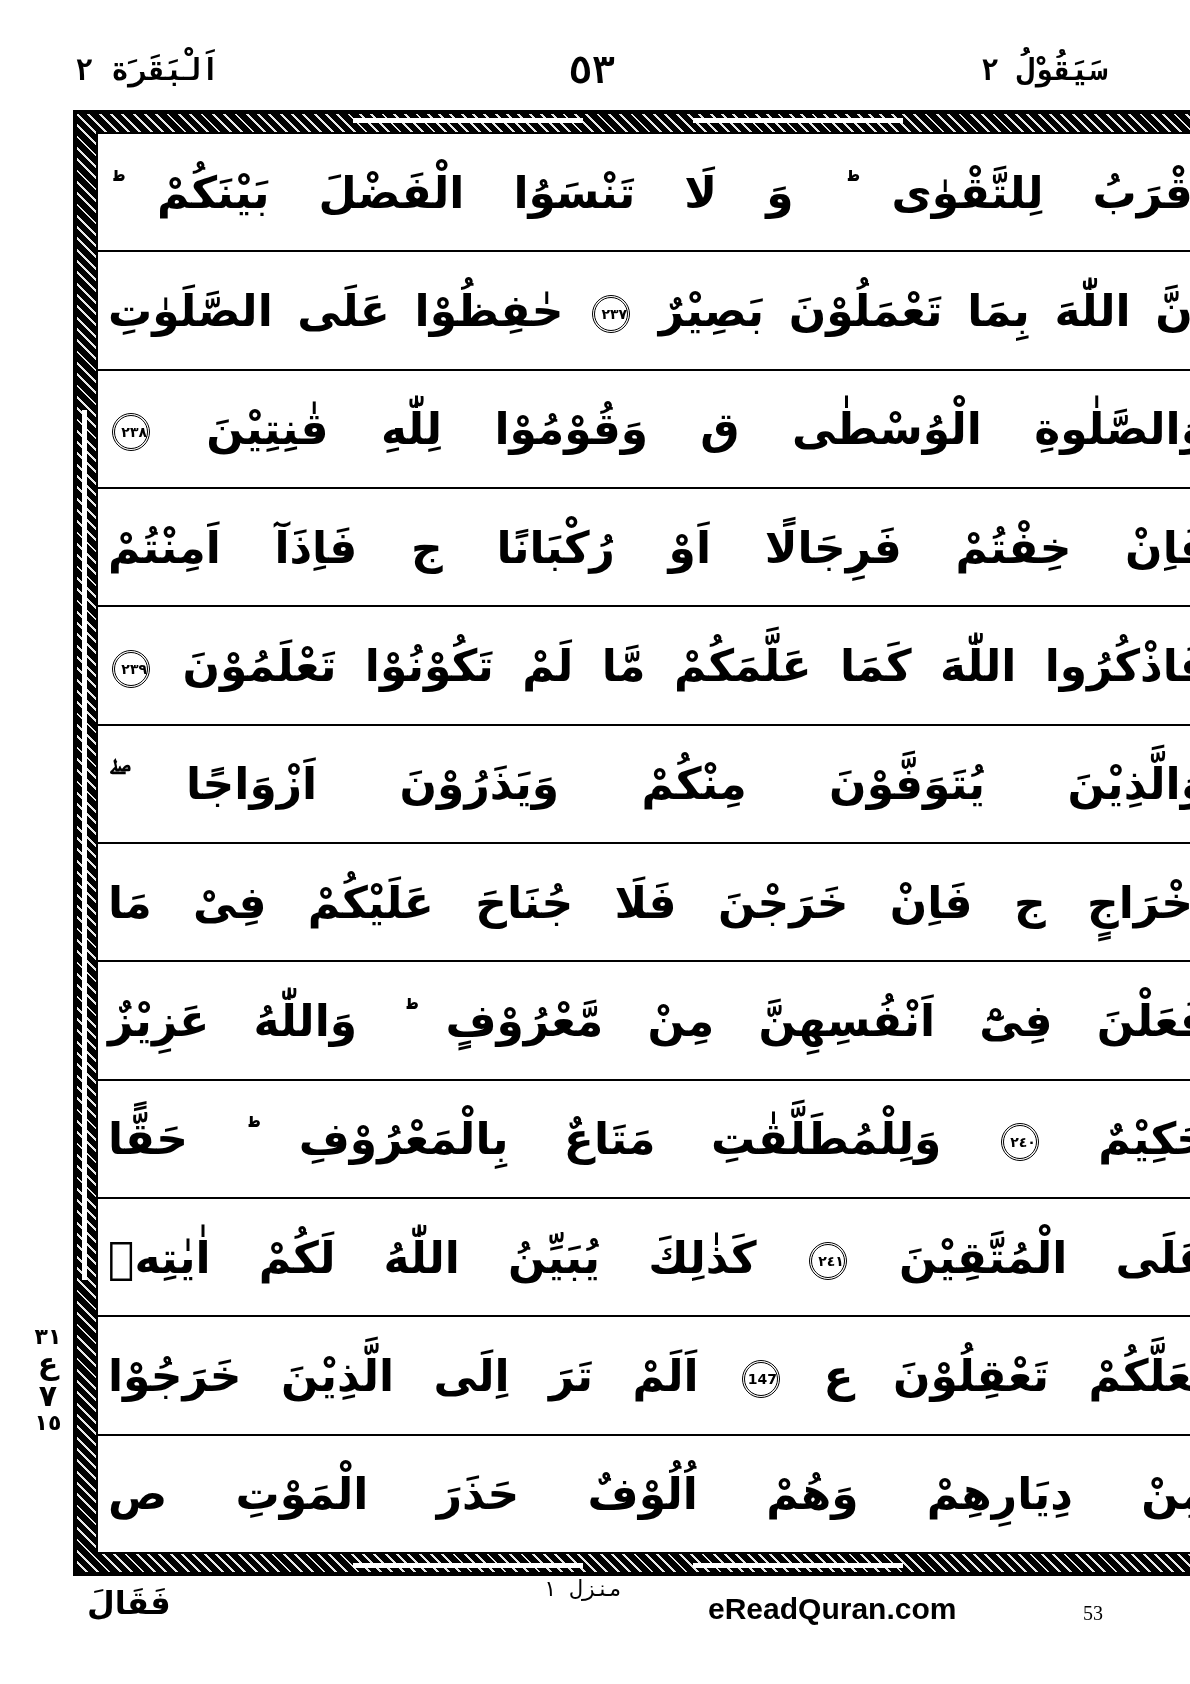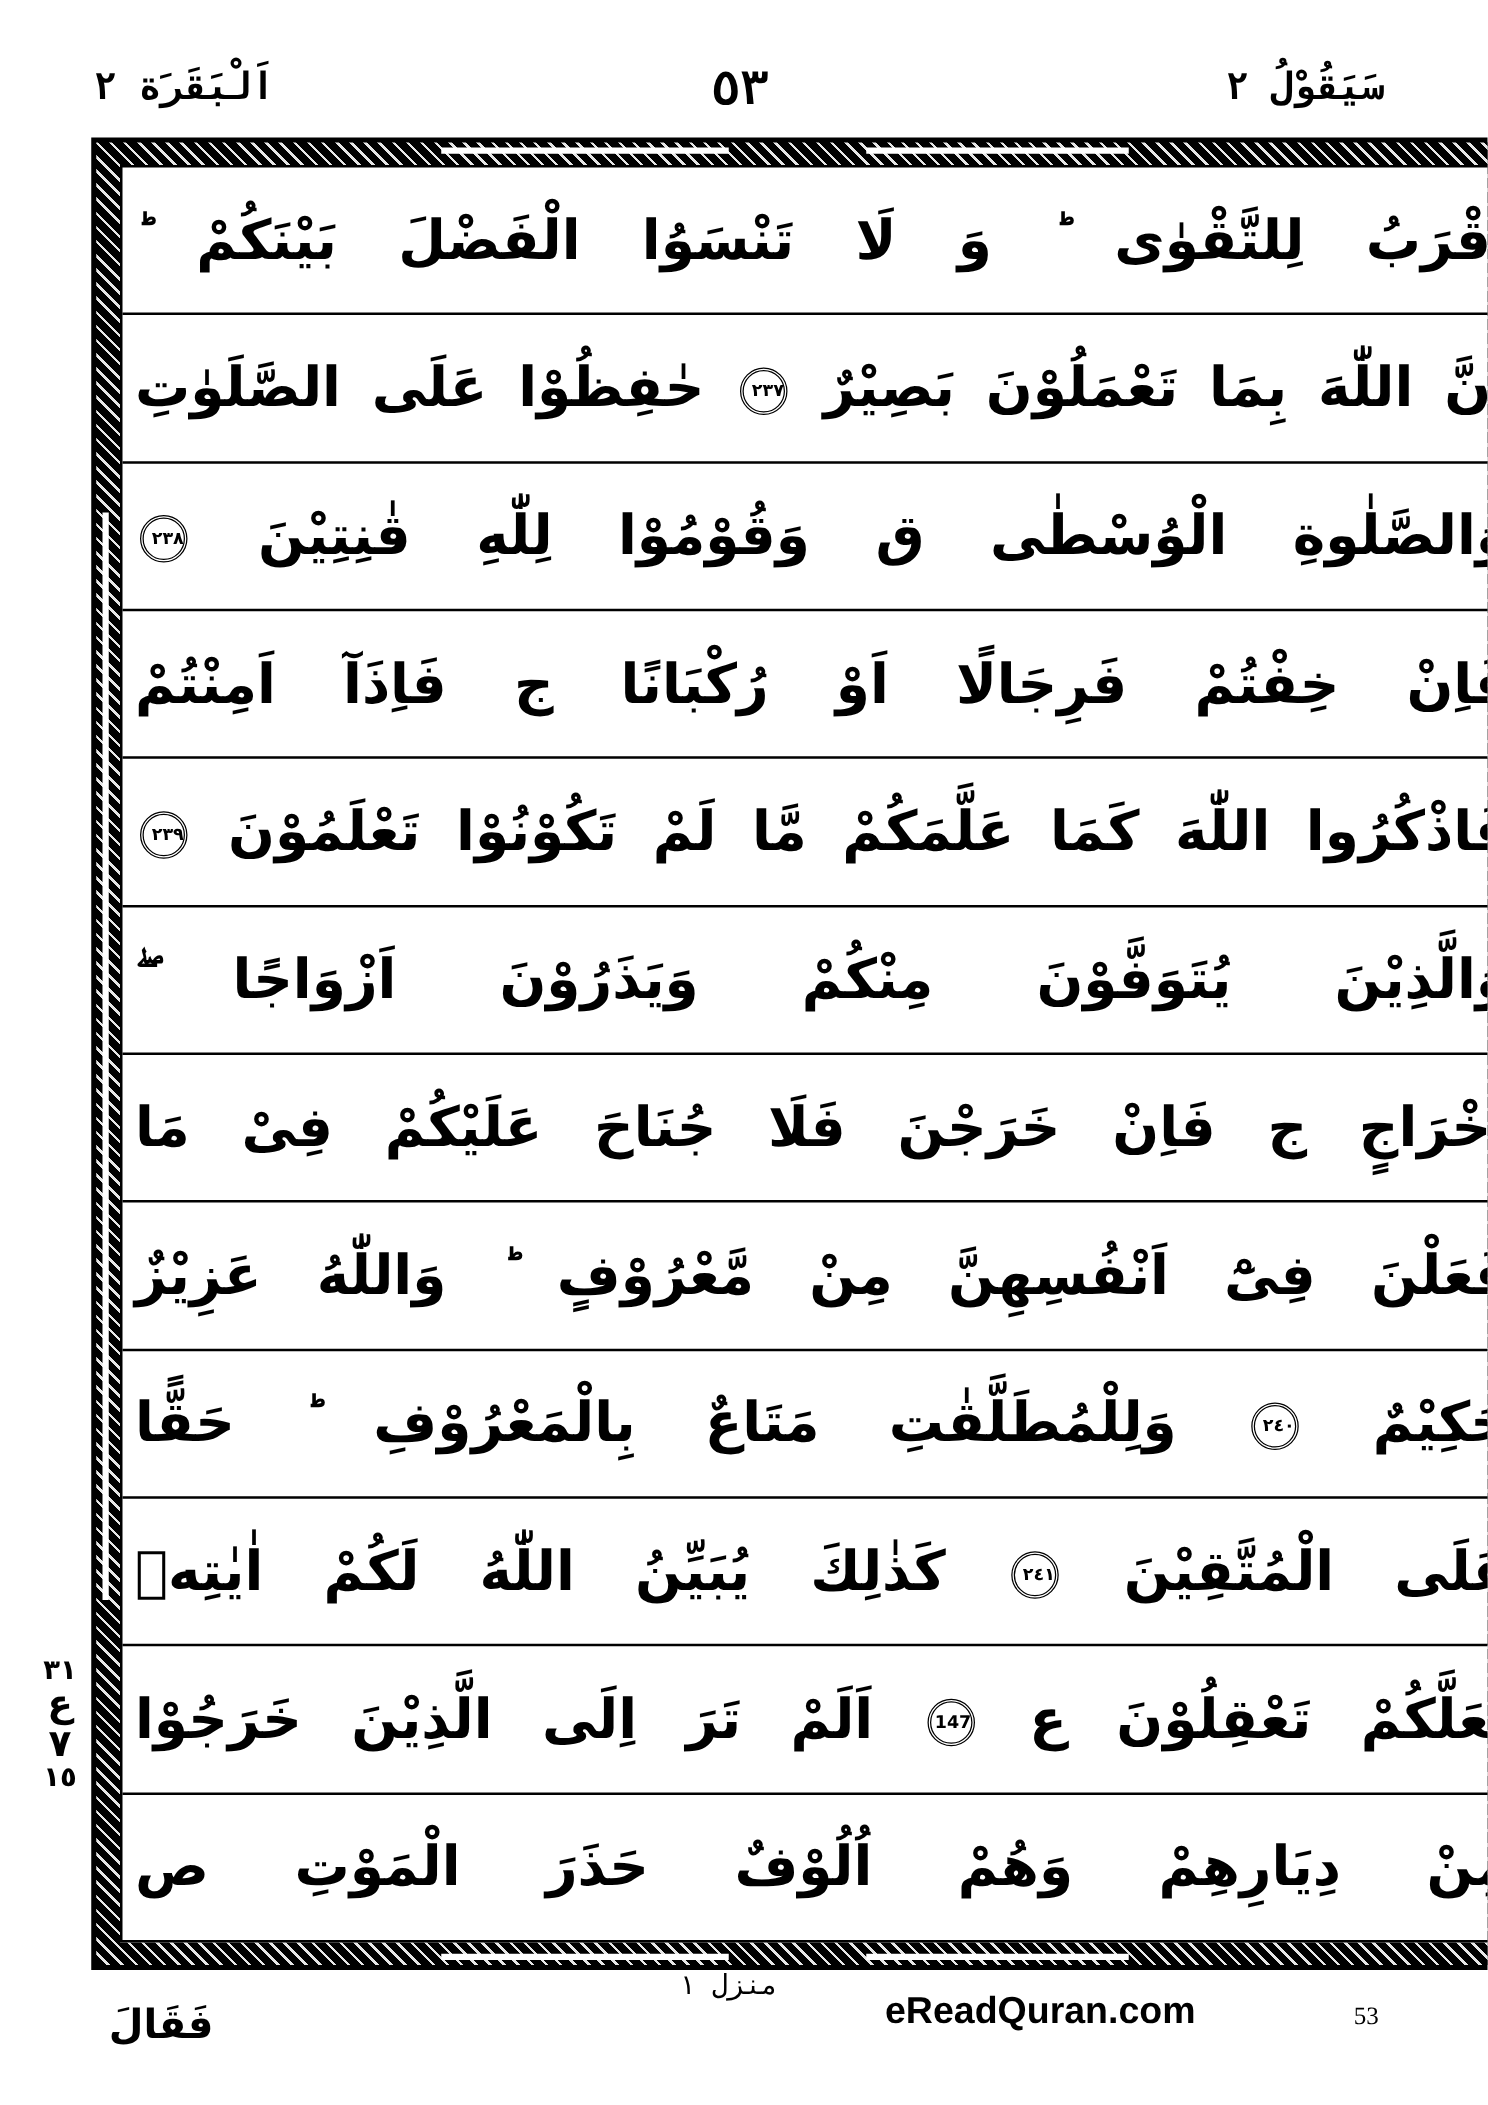--- a/index.html
+++ b/index.html
@@ -46,21 +46,21 @@
       box-sizing: border-box; font-weight: bold;
     }
     .side-note {
       position: absolute; left: 28px; top: 1325px; width: 40px; text-align: center;
       font-family: "DejaVu Sans", sans-serif; font-weight: bold; line-height: 1.05;
     }
     .side-note .n { font-size: 22px; display: block; }
     .side-note .ain { font-size: 30px; display: block; }
 
     .footer { position: absolute; left: 73px; top: 1582px; width: 1038px; height: 50px; }
-    .ftr-left { position: absolute; left: 14px; top: 18px; font-size: 32px; font-weight: bold; direction: rtl; font-family: "DejaVu Sans", sans-serif; }
+    .ftr-left { position: absolute; left: 14px; top: 2px; font-size: 32px; font-weight: bold; direction: rtl; font-family: "DejaVu Sans", sans-serif; }
     .ftr-manzil { position: absolute; left: 470px; top: -6px; font-size: 22px; direction: rtl; font-family: Liberation Mono, monospace; }
     .ftr-site { position: absolute; left: 635px; top: 10px; font-size: 30px; font-weight: bold; font-family: "Liberation Sans", sans-serif; }
     .ftr-page { position: absolute; right: 8px; top: 20px; font-size: 20px; font-family: "Liberation Serif", serif; }
   </style>
 </head>
 <body>
 
 <div class="header">
   <span class="hdr-left">اَلْبَقَرَة ٢</span>
   <span class="hdr-center">٥٣</span>

